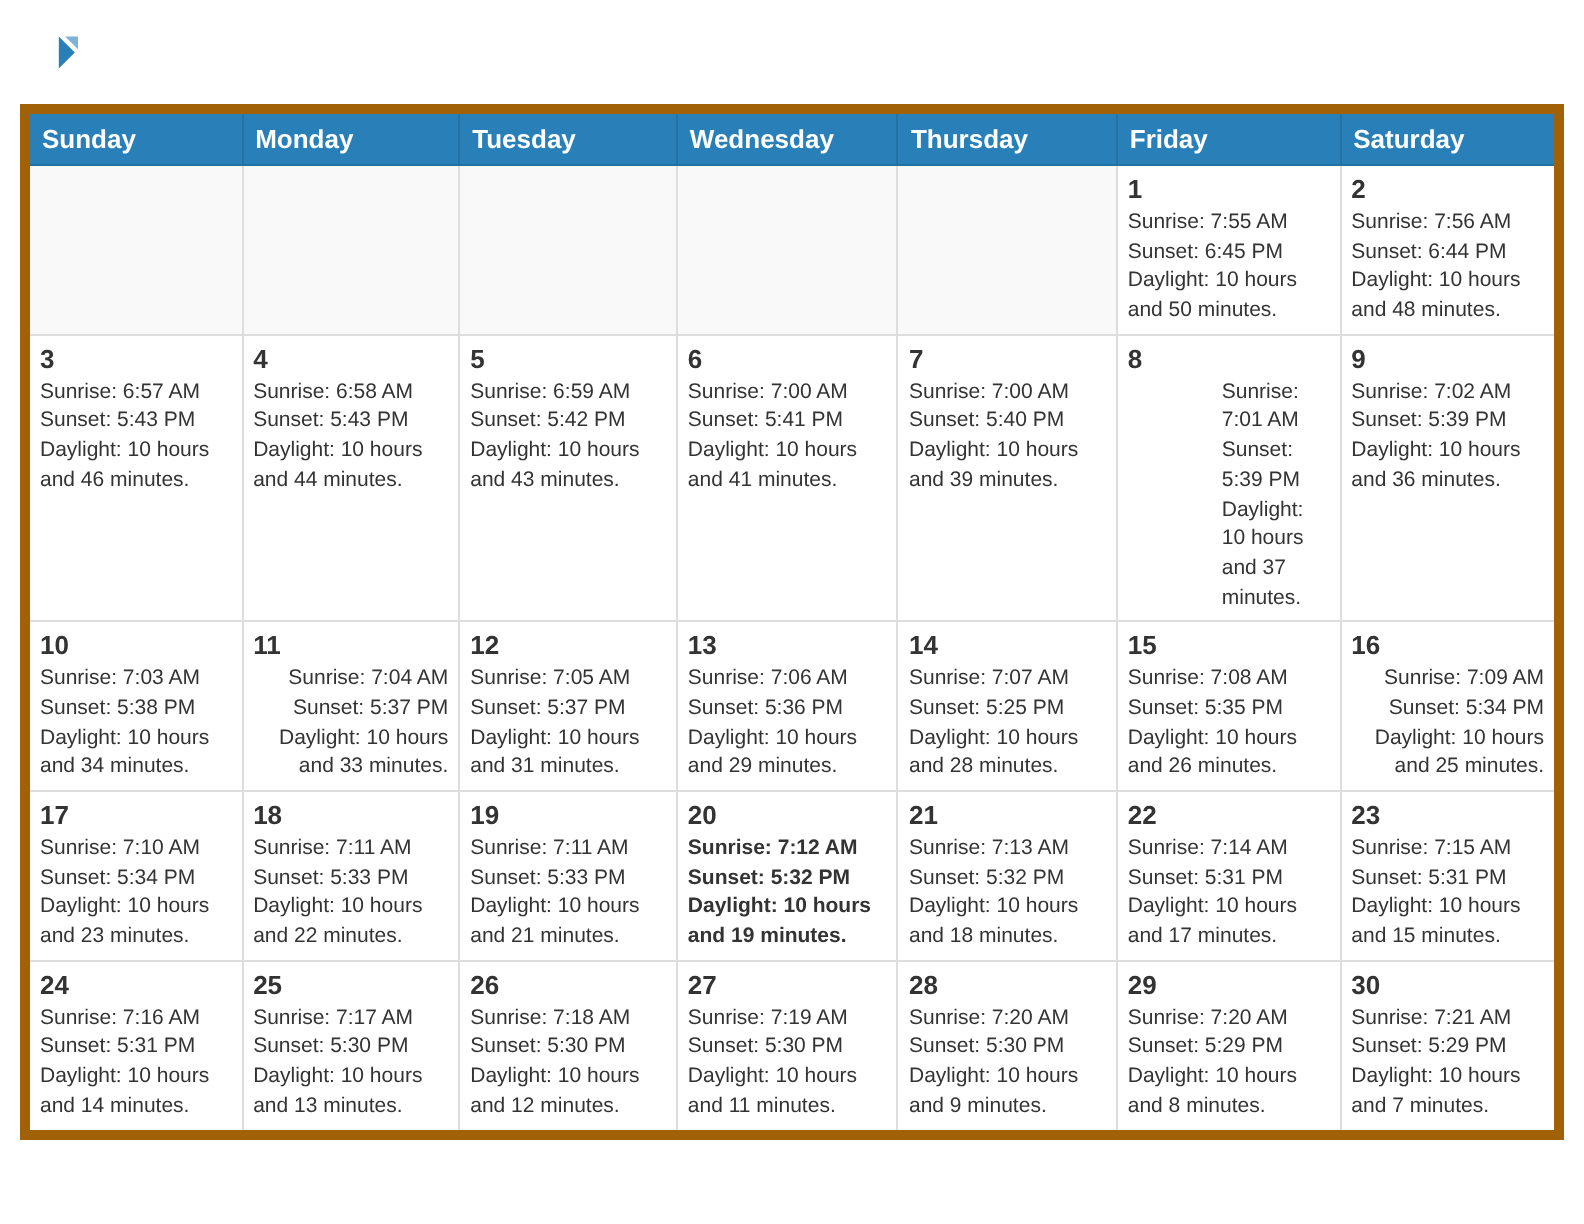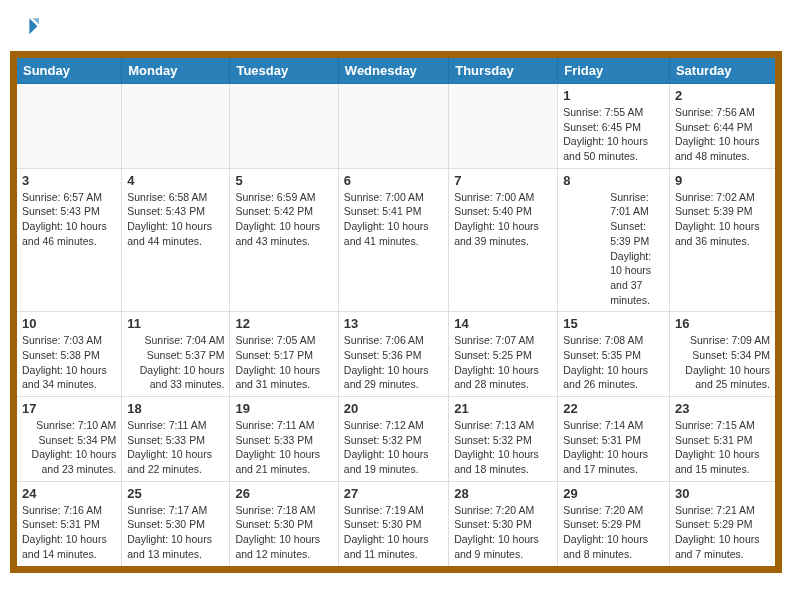--- a/index.html
+++ b/index.html
@@ -42,21 +42,21 @@
       color: #333;
       line-height: 1.1;
     }
     .location {
       font-size: 14px;
       color: #555;
     }
     .calendar {
       width: 100%;
       border-collapse: collapse;
-      border: 7px solid #a16207;
+      border: 5px solid #a16207;
     }
     .calendar th {
       background-color: #2980b9;
       color: white;
       text-align: left;
       padding: 5px 6px;
       font-size: 13px;
       font-weight: bold;
       border: 1px solid #2471a3;
     }
@@ -194,21 +194,21 @@
         </td>
         <td>
           <span class="day-num">11</span>
           <div class="day-info" style="white-space: pre-wrap; text-align: right;">Sunrise: 7:04 AM
 Sunset: 5:37 PM
 Daylight: 10 hours and 33 minutes.</div>
         </td>
         <td>
           <span class="day-num">12</span>
           <div class="day-info" style="white-space: pre-wrap;">Sunrise: 7:05 AM
-Sunset: 5:17 PM
+Sunset: 5:37 PM
 Daylight: 10 hours and 31 minutes.</div>
         </td>
         <td>
           <span class="day-num">13</span>
           <div class="day-info" style="white-space: pre-wrap;">Sunrise: 7:06 AM
 Sunset: 5:36 PM
 Daylight: 10 hours and 29 minutes.</div>
         </td>
         <td>
           <span class="day-num">14</span>
@@ -225,39 +225,39 @@
         <td>
           <span class="day-num">16</span>
           <div class="day-info" style="white-space: pre-wrap; text-align: right;">Sunrise: 7:09 AM
 Sunset: 5:34 PM
 Daylight: 10 hours and 25 minutes.</div>
         </td>
       </tr>
       <tr>
         <td>
           <span class="day-num">17</span>
-          <div class="day-info" style="white-space: pre-wrap; text-align: right;">Sunrise: 7:10 AM
+          <div class="day-info" style="white-space: pre-wrap;">Sunrise: 7:10 AM
 Sunset: 5:34 PM
 Daylight: 10 hours and 23 minutes.</div>
         </td>
         <td>
           <span class="day-num">18</span>
           <div class="day-info" style="white-space: pre-wrap;">Sunrise: 7:11 AM
 Sunset: 5:33 PM
 Daylight: 10 hours and 22 minutes.</div>
         </td>
         <td>
           <span class="day-num">19</span>
           <div class="day-info" style="white-space: pre-wrap;">Sunrise: 7:11 AM
 Sunset: 5:33 PM
 Daylight: 10 hours and 21 minutes.</div>
         </td>
         <td>
           <span class="day-num">20</span>
-          <div class="day-info" style="white-space: pre-wrap;">Sunrise: 7:12 AM
+          <div class="day-info" style="white-space: pre-wrap; font-weight: bold;">Sunrise: 7:12 AM
 Sunset: 5:32 PM
 Daylight: 10 hours and 19 minutes.</div>
         </td>
         <td>
           <span class="day-num">21</span>
           <div class="day-info" style="white-space: pre-wrap;">Sunrise: 7:13 AM
 Sunset: 5:32 PM
 Daylight: 10 hours and 18 minutes.</div>
         </td>
         <td>

